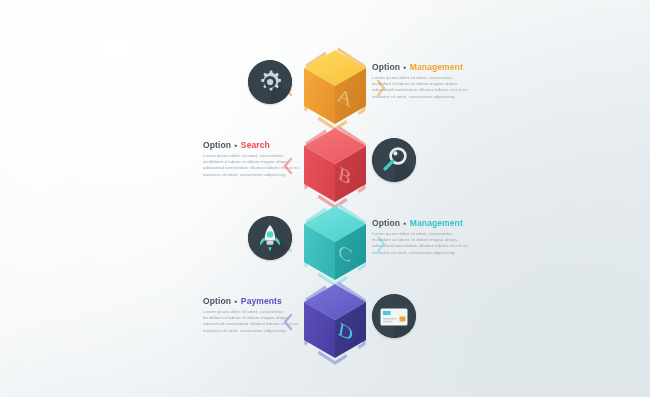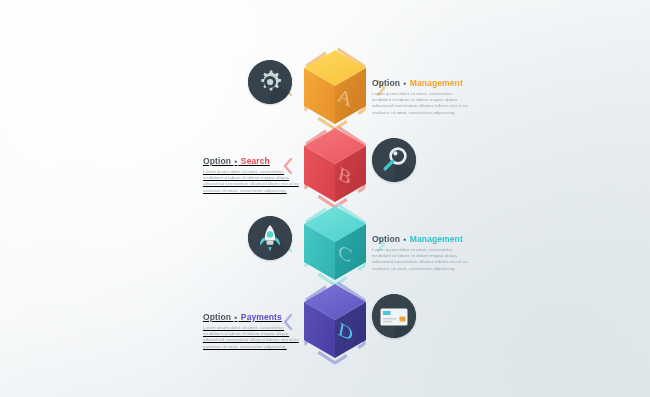--- a/index.html
+++ b/index.html
@@ -49,23 +49,23 @@
     position:absolute;top:22px;width:44px;height:44px;border-radius:50%;
     background:#36424c;
     box-shadow:0 1px 2px rgba(40,50,60,.22);
     overflow:hidden;
   }
   .iconcircle.left{left:248px;}
   .iconcircle.right{left:372px;}
   .iconcircle svg{display:block;width:44px;height:44px;}
 
   
-  .txt{position:absolute;top:40px;width:100px;}
+  .txt{position:absolute;top:24px;width:100px;}
   .txt.right{left:372px;text-align:left;}
-  .txt.left{left:203px;text-align:left;text-decoration:underline;}
+  .txt.left{left:203px;text-align:left;}
   .txt h3{
     margin:0 0 3px 0;font-size:8.5px;font-weight:bold;
     letter-spacing:.1px;color:#4a5560;white-space:nowrap;
   }
   .txt h3 .bullet{color:#4a5560;font-size:8px;padding:0 1px;}
   .txt h3 .accent{font-weight:bold;}
   .txt p{
     margin:0;font-size:4.4px;line-height:6.2px;color:#9aa4ad;
     letter-spacing:.05px;
   }

